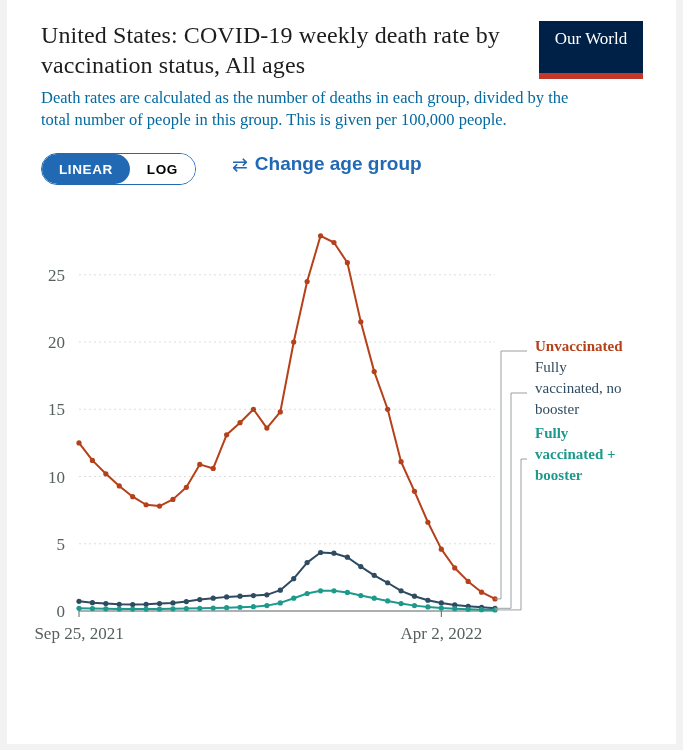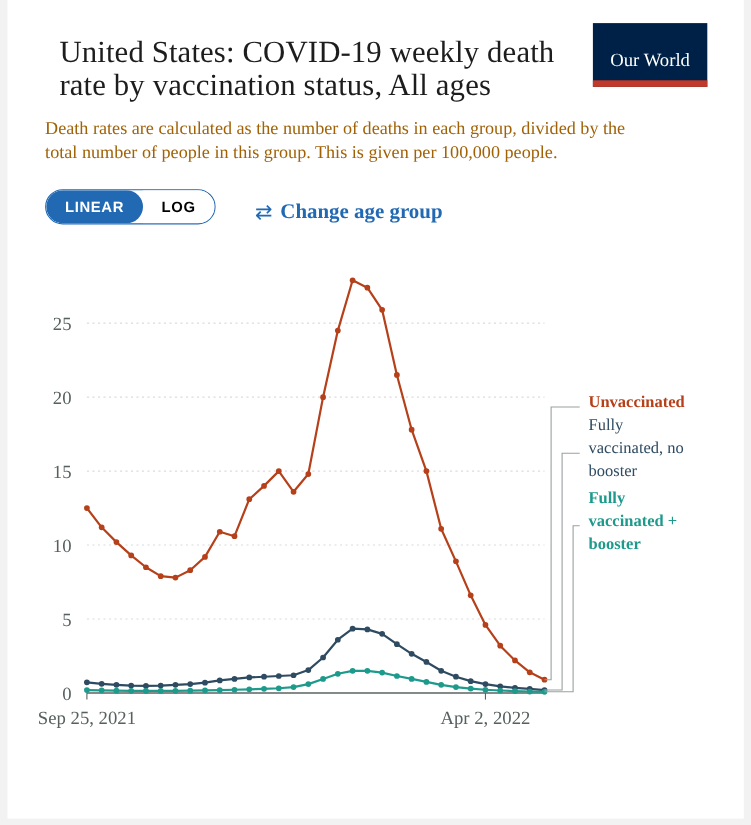--- a/index.html
+++ b/index.html
@@ -44,58 +44,58 @@
     background: #ffffff;
   }
 
   
   .header {
     padding: 20px 24px 0 34px;
     position: relative;
   }
   .title {
     font-family: "Liberation Serif", serif;
-    font-size: 28px;
+    font-size: 24px;
     line-height: 30px;
     color: #1d1d1d;
     font-weight: 400;
-    margin: 13px;
+    margin: 0;
     max-width: 470px;
     letter-spacing: 0.1px;
   }
   .subtitle {
     font-family: "Liberation Serif", serif;
     font-size: 16.5px;
     line-height: 22px;
-    color: #a16207;
+    color: #0369a1;
     margin: 7px 0 0 0;
     max-width: 560px;
   }
   .owid-logo {
     position: absolute;
     right: 33px;
     top: 21px;
     width: 104px;
     height: 58px;
     background: #002147;
     color: #ffffff;
     font-family: "Liberation Serif", serif;
     font-size: 17px;
     line-height: 20px;
     text-align: center;
-    padding-top: 24px;
+    padding-top: 8px;
     box-sizing: border-box;
     border-bottom: 6px solid #c0392b;
   }
 
   
   .controls {
     margin: 22px 0 12px 34px;
     display: flex;
-    align-items: flex-end;
+    align-items: flex-start;
     height: 32px;
   }
   .toggle {
     display: inline-flex;
     border: 1.5px solid #2169b3;
     border-radius: 16px;
     overflow: hidden;
     height: 30px;
     background: #ffffff;
   }
@@ -125,21 +125,21 @@
     margin-left: 36px;
     color: #2169b3;
     cursor: pointer;
   }
   .change-group .swap-icon {
     font-size: 19px;
     margin-right: 7px;
     line-height: 1;
   }
   .change-group .cg-label {
-    font-family: Liberation Serif, serif;
+    font-family: Liberation Sans, sans-serif;
     font-size: 19px;
     font-weight: bold;
   }
 
   
   .chart-wrap {
     position: relative;
     margin-top: 14px;
     width: 669px;
     height: 480px;

